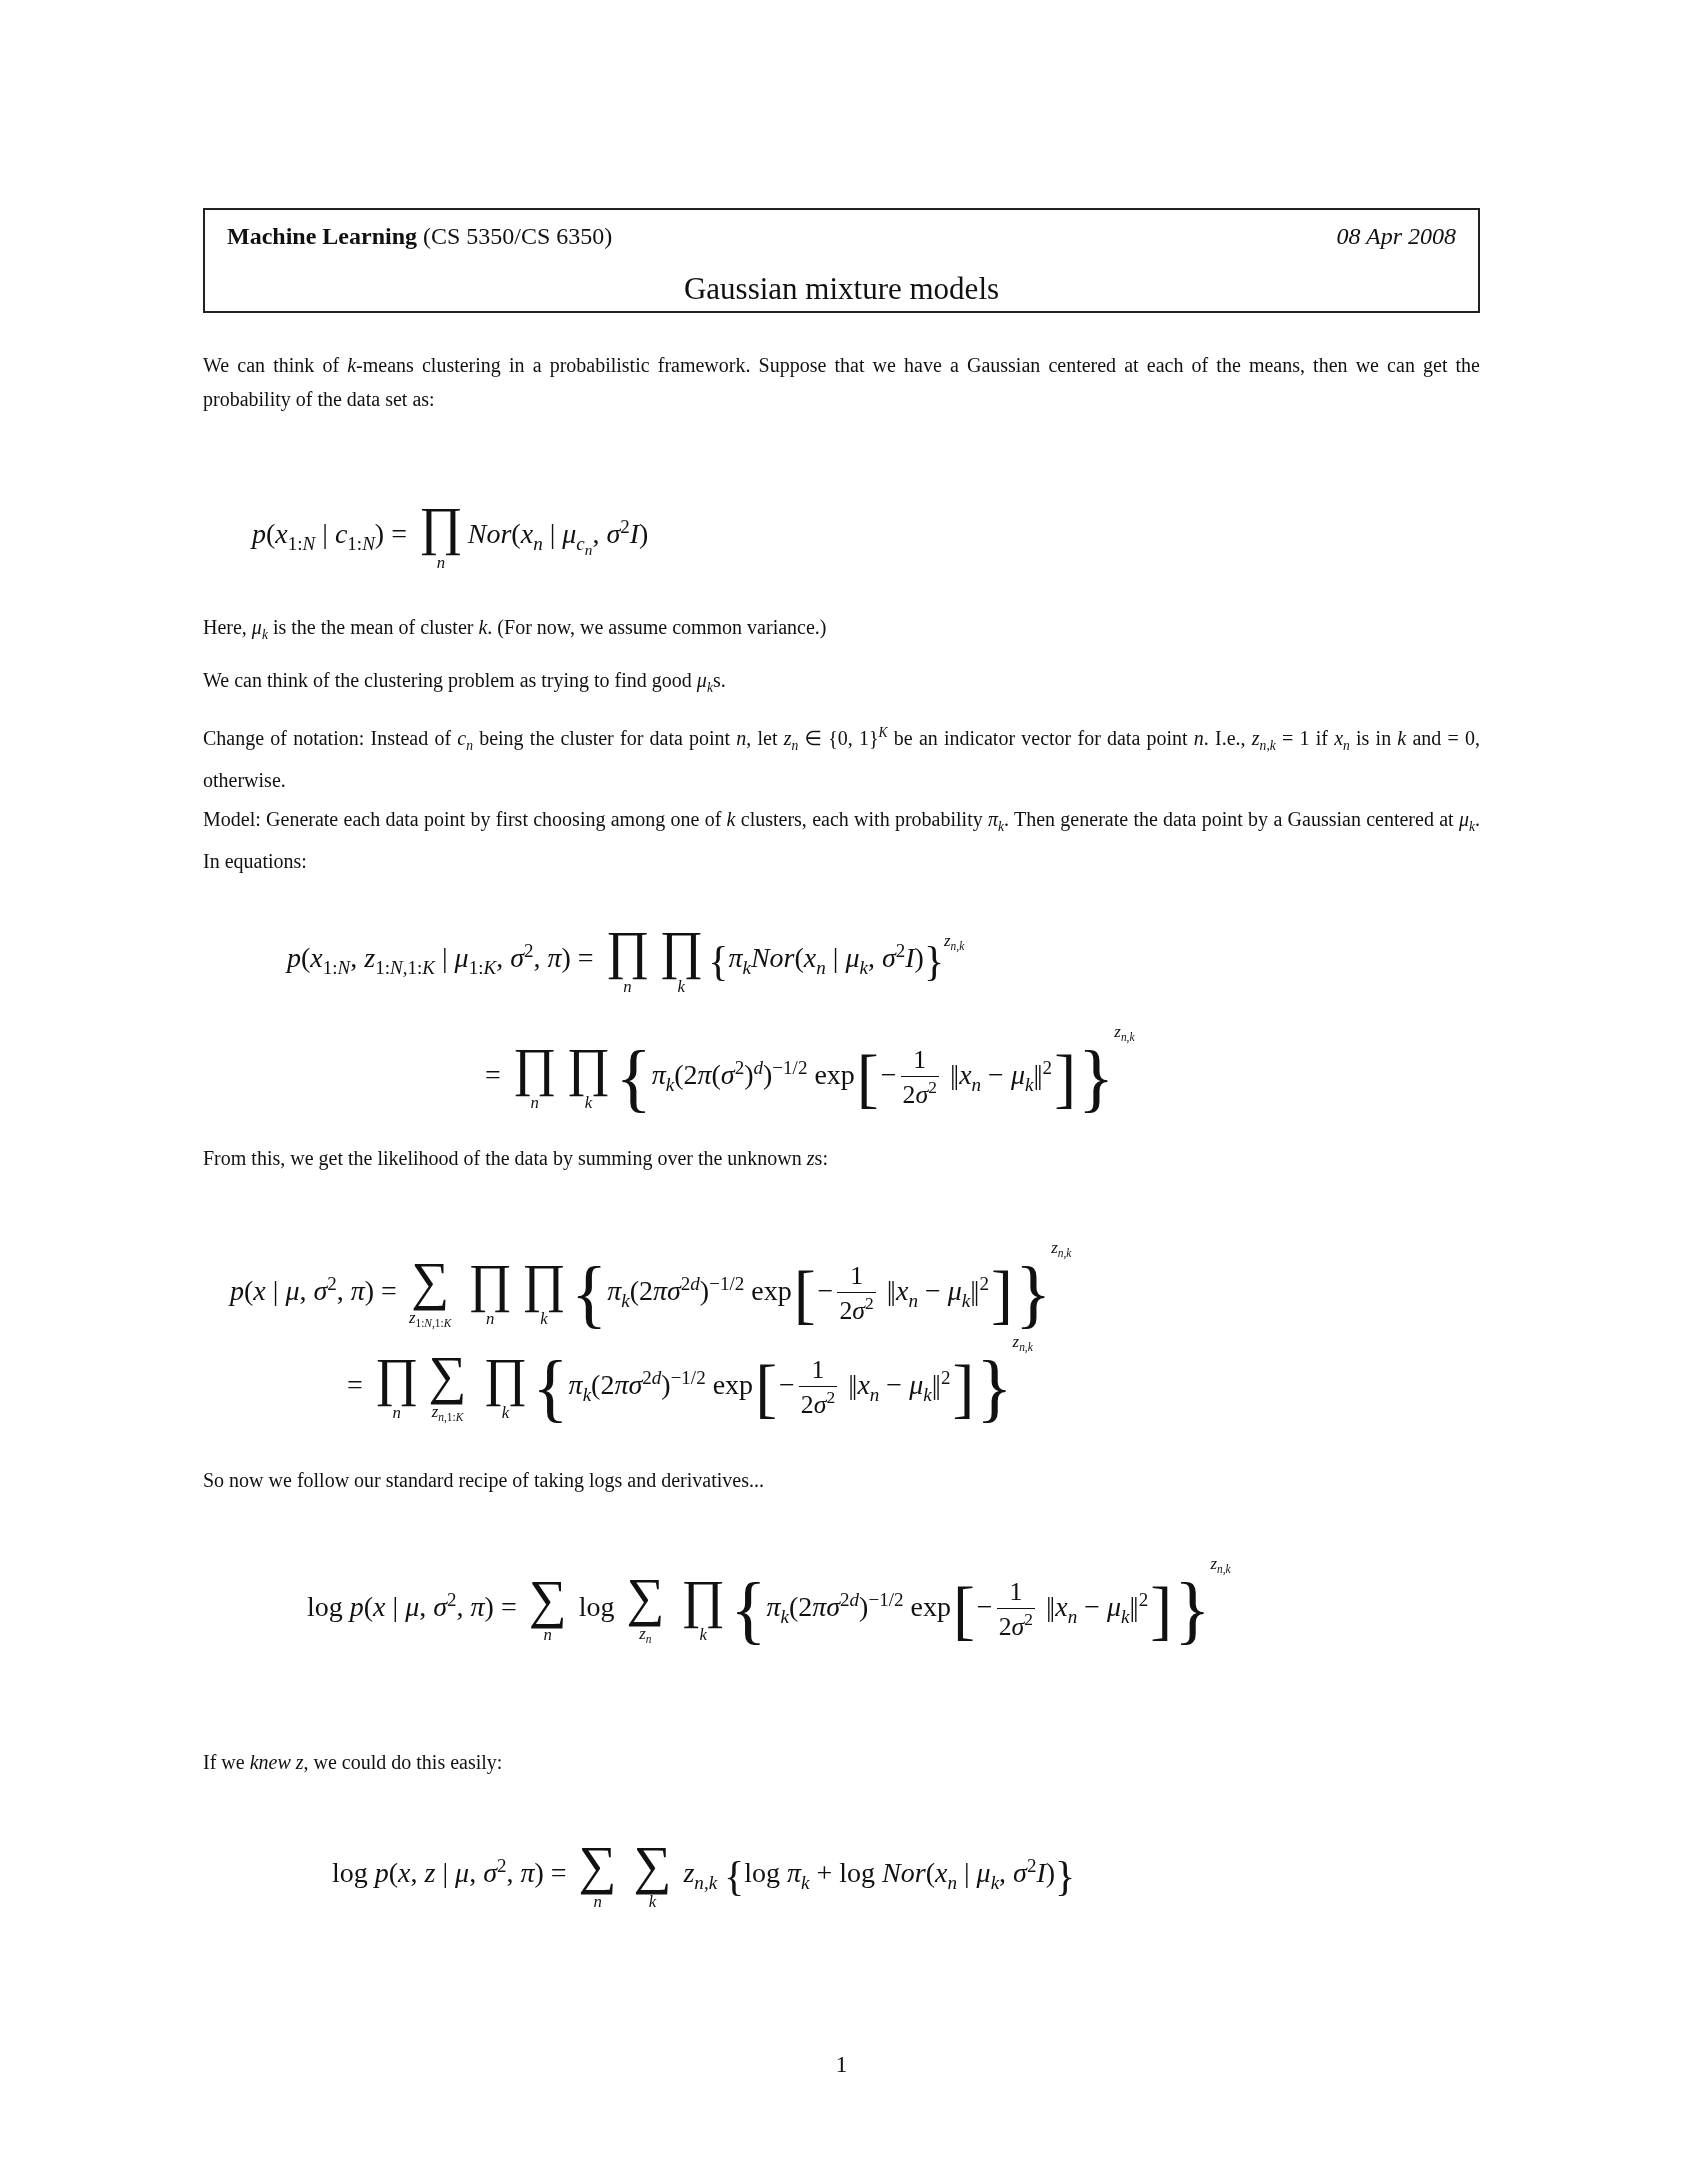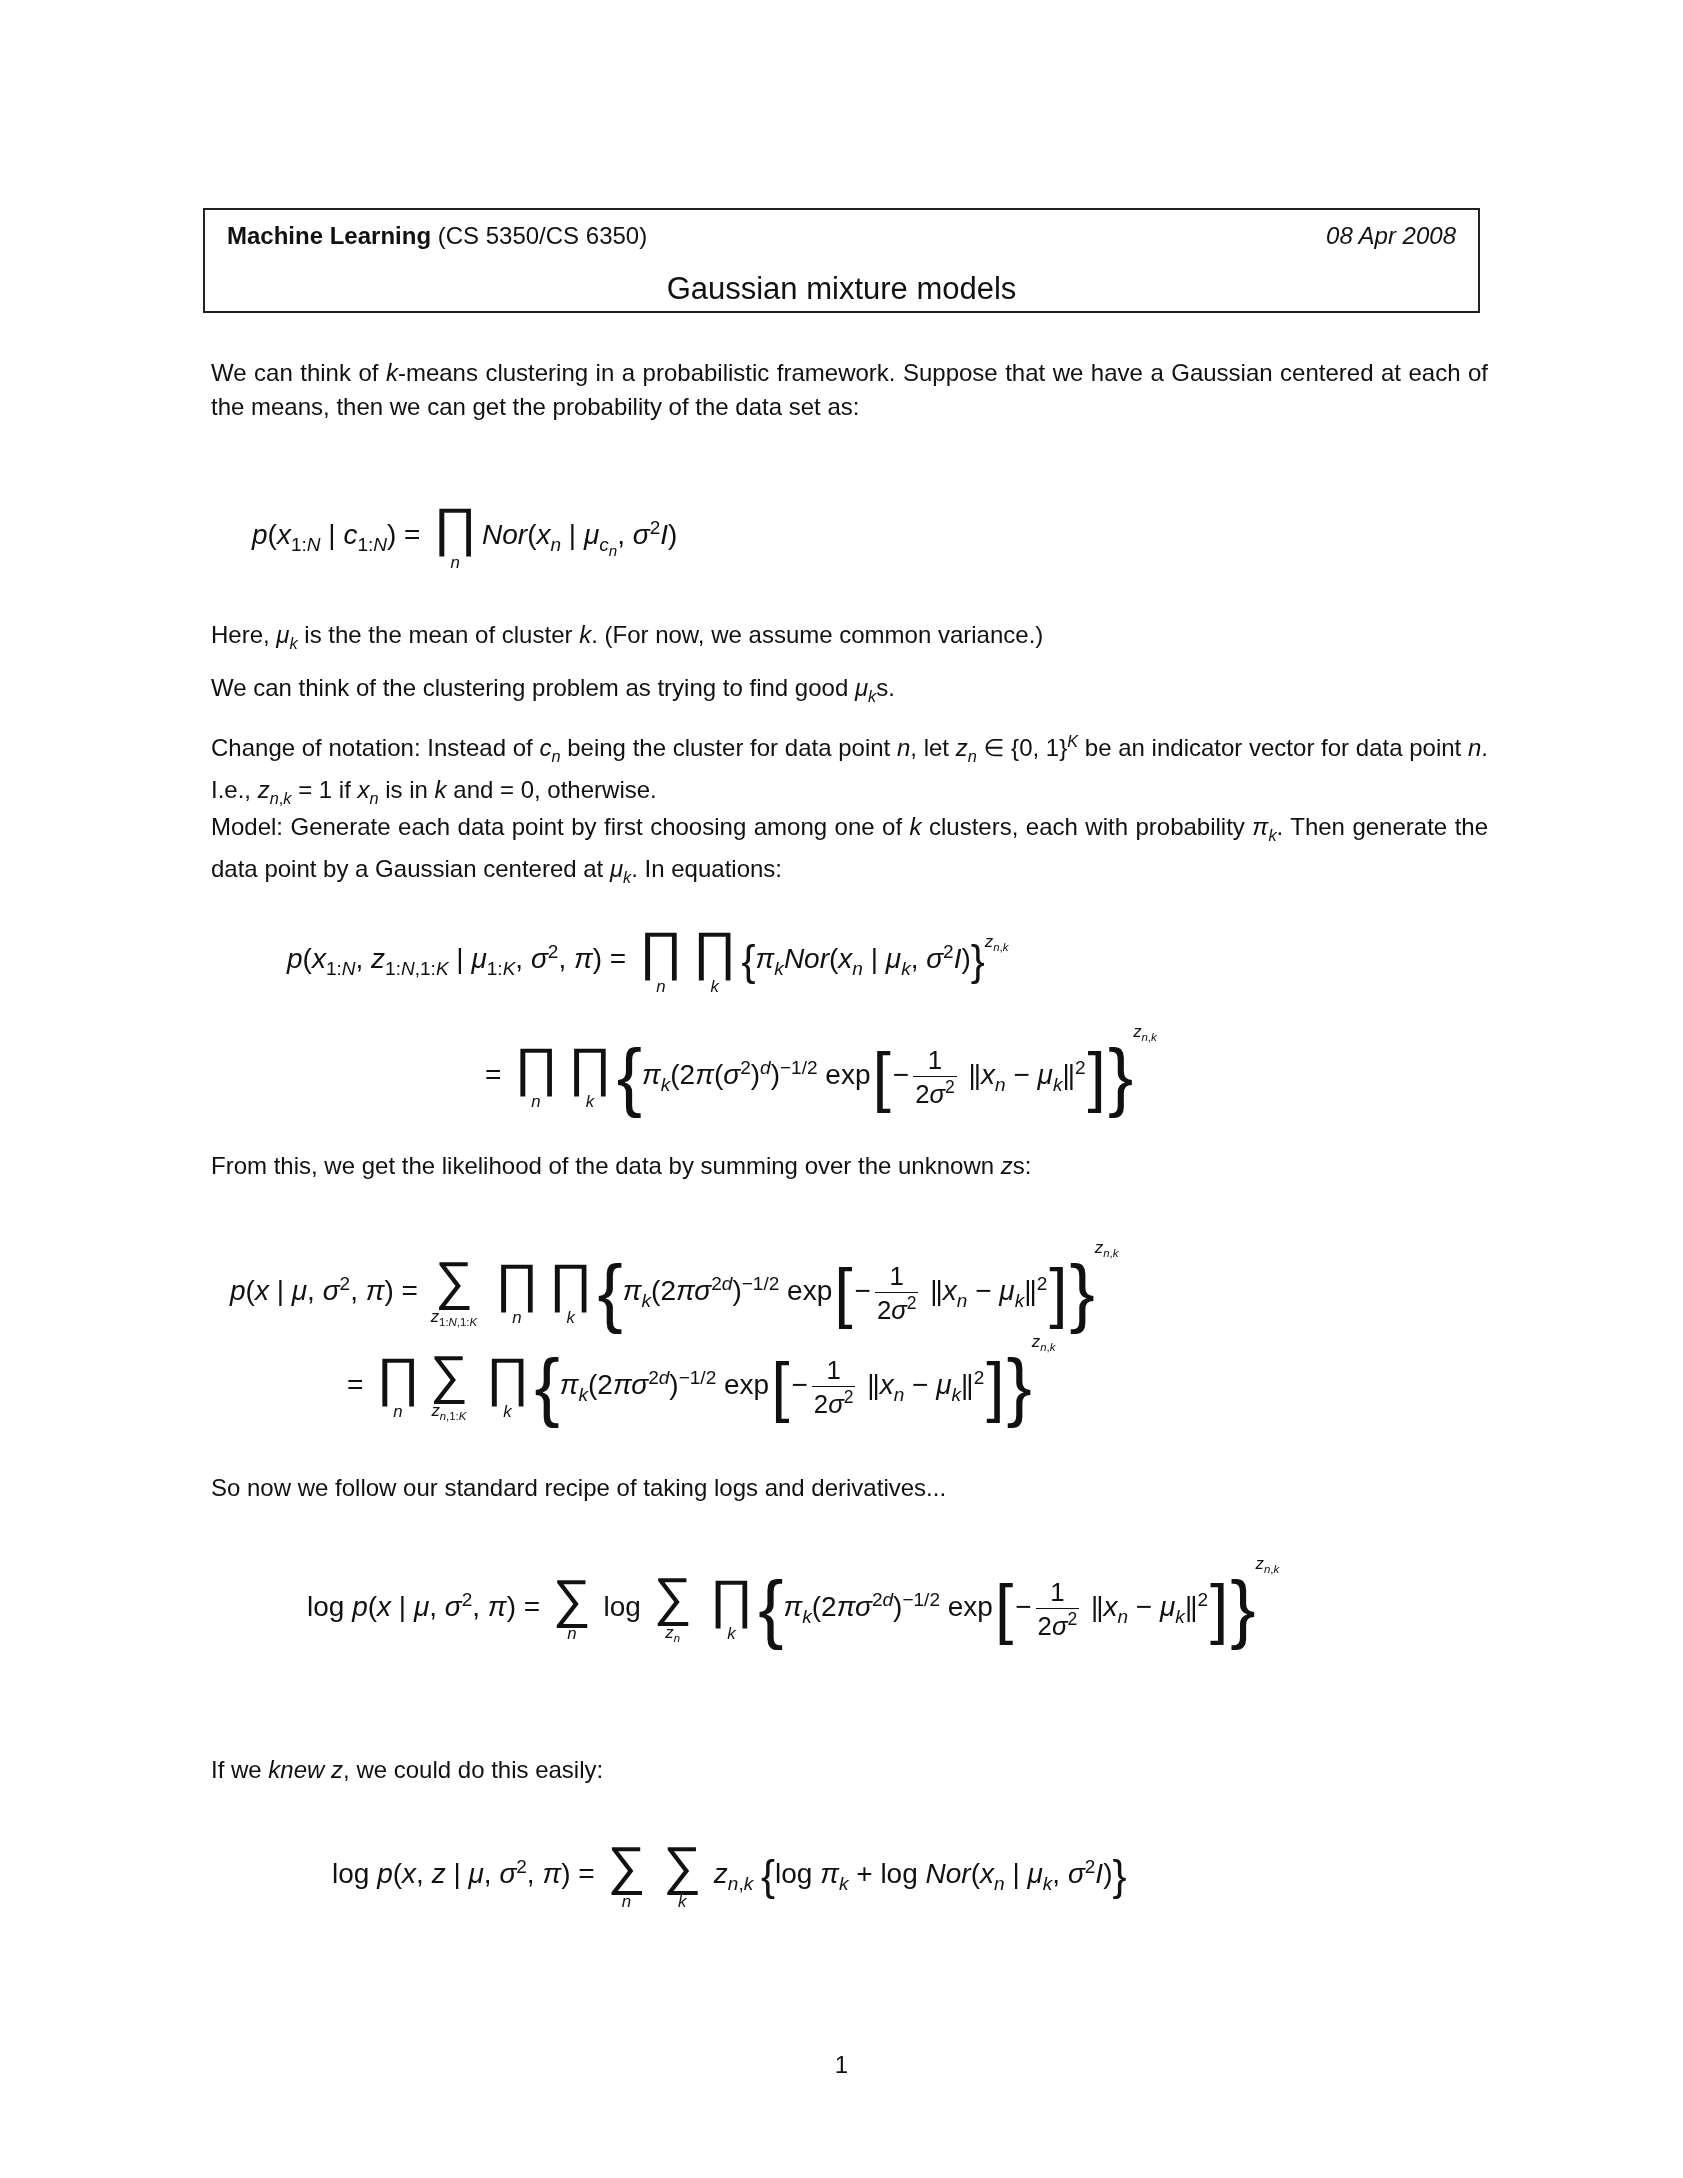--- a/index.html
+++ b/index.html
@@ -1,24 +1,24 @@
 <!DOCTYPE html>
 <html><head>
 <meta charset="utf-8">
 <style>
   html,body{margin:0;padding:0;background:#fff;}
   .page{position:relative;width:1683px;height:2178px;background:#ffffff;color:#111;
-        font-family:Liberation Sans, sans-serif;overflow:hidden;}
+        font-family:Liberation Serif, serif;overflow:hidden;}
   .headbox{position:absolute;top:208px;left:203px;width:1277px;height:105px;
            border:2px solid #222;box-sizing:border-box;padding:12px 22px 10px 22px;background:#fff;}
   .headrow{display:flex;justify-content:space-between;font-size:24px;line-height:28px;}
   .course b{font-weight:bold;}
   .date{font-style:italic;}
   .doctitle{text-align:center;font-size:31px;margin-top:21px;}
-  .para{position:absolute;left:203px;width:1277px;margin:8px;font-size:24px;line-height:34px;
+  .para{position:absolute;left:203px;width:1277px;margin:0;font-size:20px;line-height:34px;
         text-align:justify;}
   .eq{position:absolute;font-size:28px;line-height:1.25;white-space:nowrap;}
   .eq i, .para i{font-style:italic;}
   sub,sup{font-size:68%;}
   sub sub,sup sub,sub sup,sup sup{font-size:80%;}
   .bigop{display:inline-flex;flex-direction:column;align-items:center;vertical-align:middle;margin:0 5px;}
   .bigop .sym{font-size:190%;line-height:0.95;}
   .bigop .lim{font-size:60%;line-height:1.1;margin-top:1px;}
   .frac{display:inline-block;text-align:center;vertical-align:middle;margin:0 4px;font-size:92%;}
   .frac .num{display:block;border-bottom:1.5px solid #111;padding:0 4px;line-height:1.25;}

